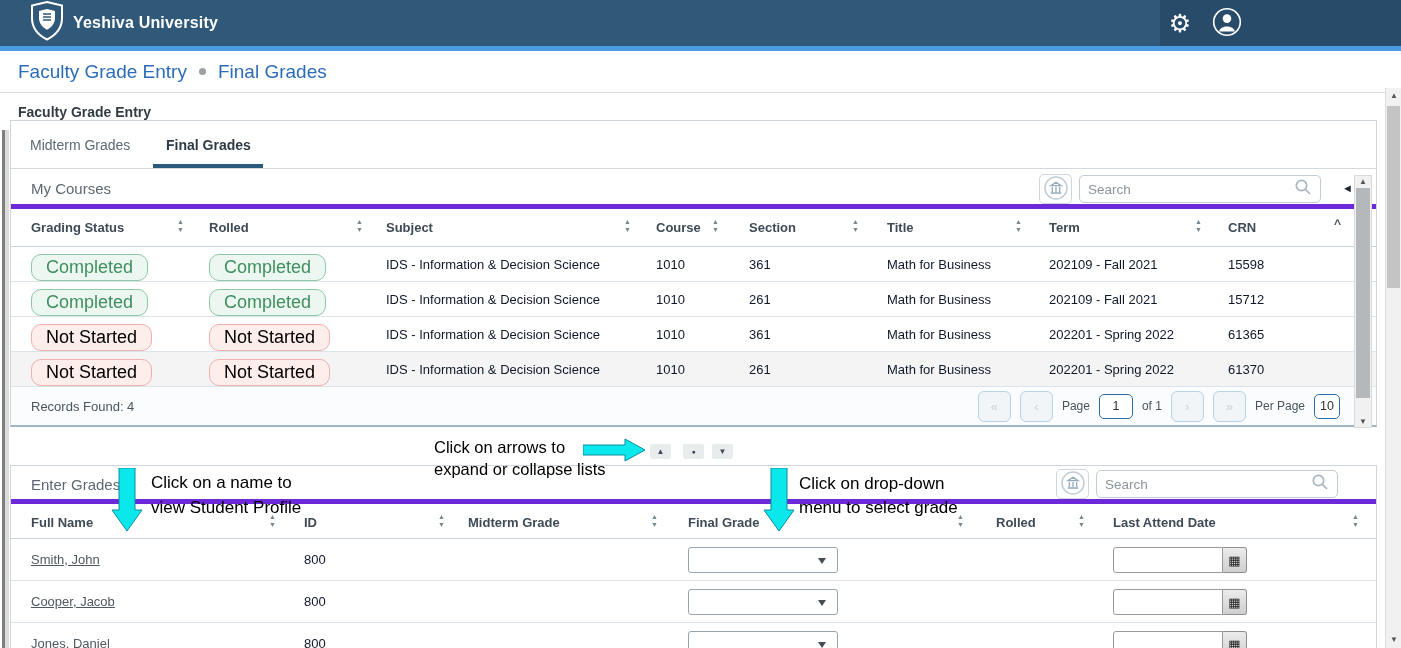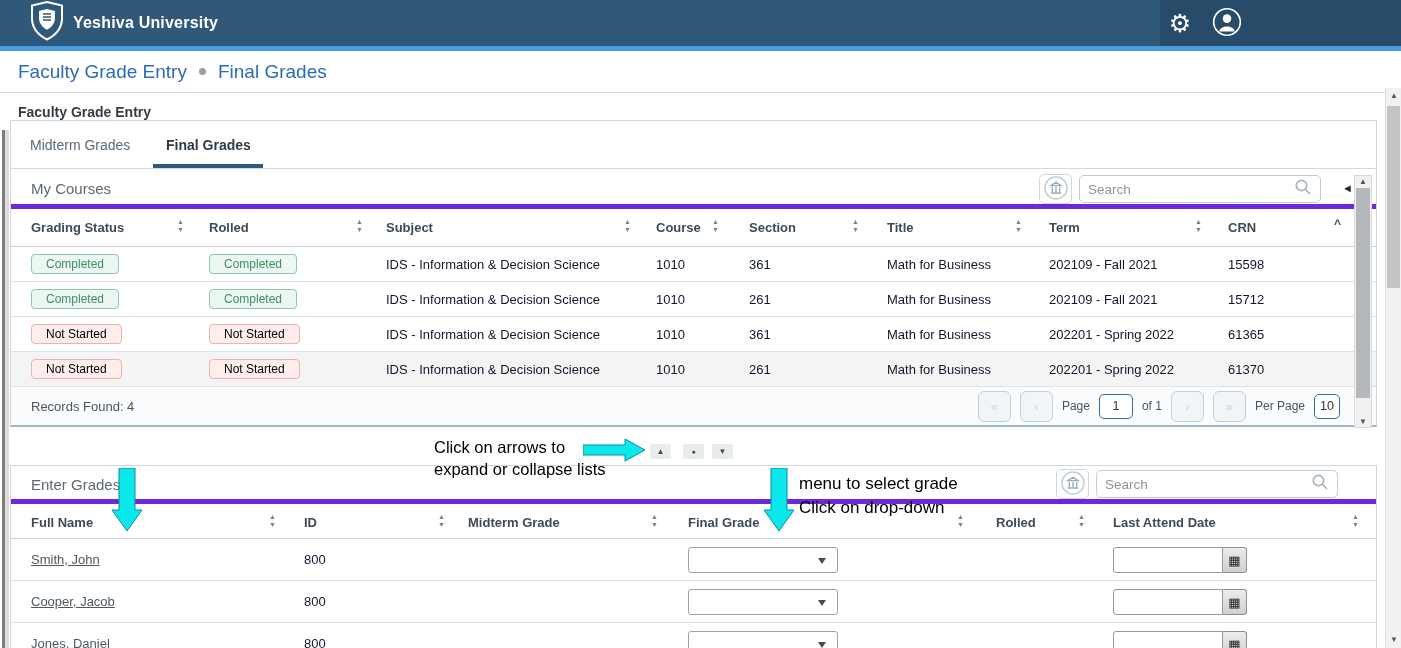--- a/index.html
+++ b/index.html
@@ -56,21 +56,21 @@
   .sort{ position:absolute; top:9px; display:flex; flex-direction:column; align-items:center; cursor:pointer; }
   .sort i{ font-style:normal; font-size:7px; line-height:8px; color:#78848e; }
   .caret-asc{ position:absolute; top:8px; font-size:12px; font-weight:700; color:#4a545e; cursor:pointer; }
   .grid-row{ position:relative; border-bottom:1px solid #dde4e9; background:#fff; cursor:pointer; }
   .grid-row.alt{ background:#f4f4f4; }
   .c-row{ height:35px; }
   .g-row{ height:42px; }
   .cell{ position:absolute; font-size:13px; color:#0f172a; white-space:nowrap; }
   .c-row .cell{ top:10px; }
   
-  .badge{ position:absolute; top:7px; display:inline-block; padding:2px 14px; font-size:12px; border-radius:4px; border:1px solid #ccc; }
+  .badge{ position:absolute; top:7px; display:inline-block; padding:2px 14px; font-size:18px; border-radius:10px; border:1px solid #ccc; }
   .badge[data-status="completed"]{ color:#3f8f5f; border-color:#8ec8a4; background:#edf7f1; }
   .badge[data-status="not-started"]{ color:#000000; border-color:#f0b0ac; background:#fdeeec; }
   
   .cc1{left:20px}.cc2{left:198px}.cc3{left:375px}.cc4{left:645px}.cc5{left:738px}.cc6{left:876px}.cc7{left:1038px}.cc8{left:1217px}
   .sc1{left:166px}.sc2{left:345px}.sc3{left:613px}.sc4{left:701px}.sc5{left:841px}.sc6{left:1004px}.sc7{left:1184px}
   .crn-caret{left:1323px}
   
   .grid-footer{ position:relative; height:38px; background:#fbfcfd; }
   .records{ position:absolute; left:20px; top:12px; font-size:13px; color:#4a545e; }
   .pager{ position:absolute; right:36px; top:3px; height:32px; display:flex; align-items:center; gap:9px; }
@@ -393,23 +393,27 @@
   <div id="page-scrollbar">
     <div class="sb-arrow" id="page-up">▲</div>
     <div id="page-thumb"></div>
     <div class="sb-arrow" id="page-down">▼</div>
   </div>
 
   <div class="anno-text" id="anno-expand">
     <div>Click on arrows to</div>
     <div>expand or collapse lists</div>
   </div>
+  <div class="anno-text" id="anno-profile">
+    <div>Click on a name to</div>
+    <div>view Student Profile</div>
+  </div>
   <div class="anno-text" id="anno-dropdown">
+    <div>Click on drop-down</div>
     <div>menu to select grade</div>
-    <div>Click on drop-down</div>
   </div>
   <div class="anno-arrow" id="arrow-right">
     <svg width="64" height="24" viewBox="0 0 64 24">
       <polygon points="0,7 42,7 42,1 62,12 42,23 42,17 0,17" fill="#0ae8ec" stroke="#0a8ea0" stroke-width="1"></polygon>
     </svg>
   </div>
   <div class="anno-arrow" id="arrow-down-a">
     <svg width="34" height="64" viewBox="0 0 34 64">
       <polygon points="9,0 25,0 25,42 32,42 17,63 2,42 9,42" fill="#0ae8ec" stroke="#0a8ea0" stroke-width="1"></polygon>
     </svg>

